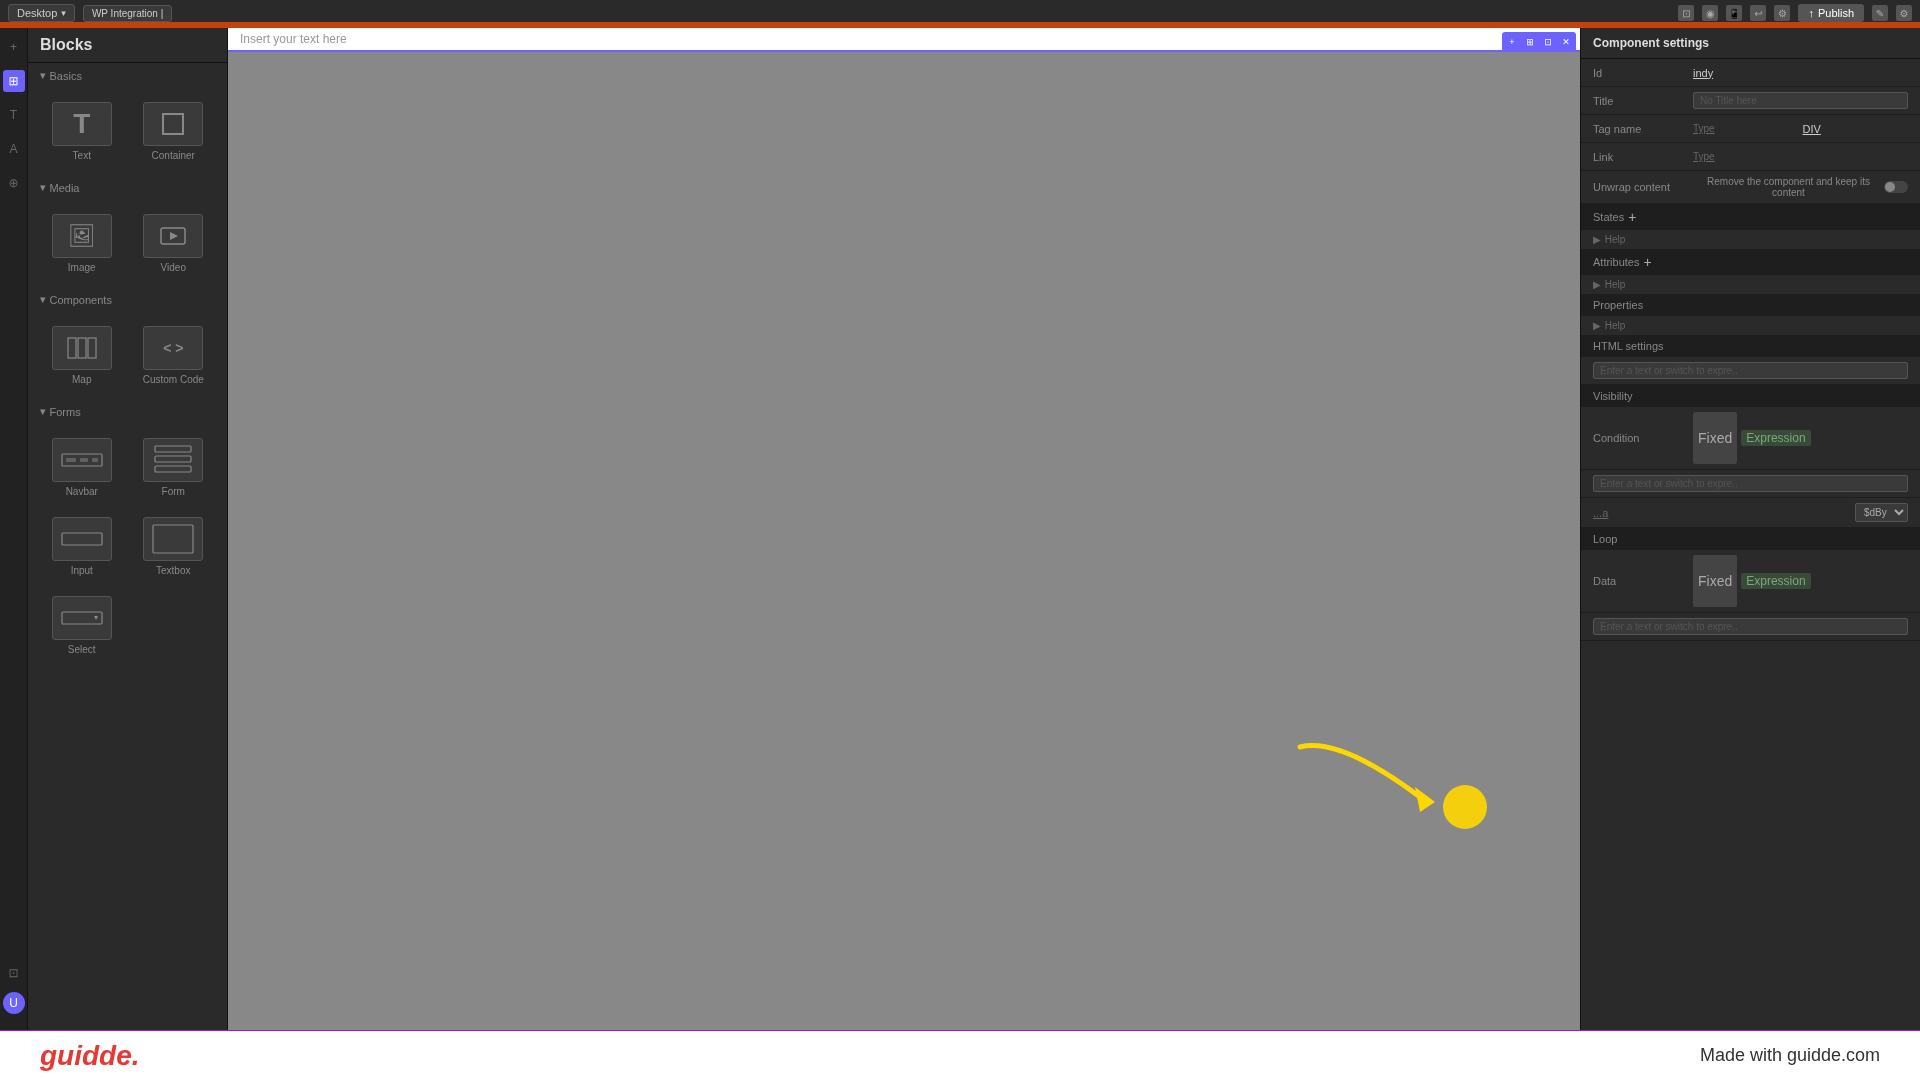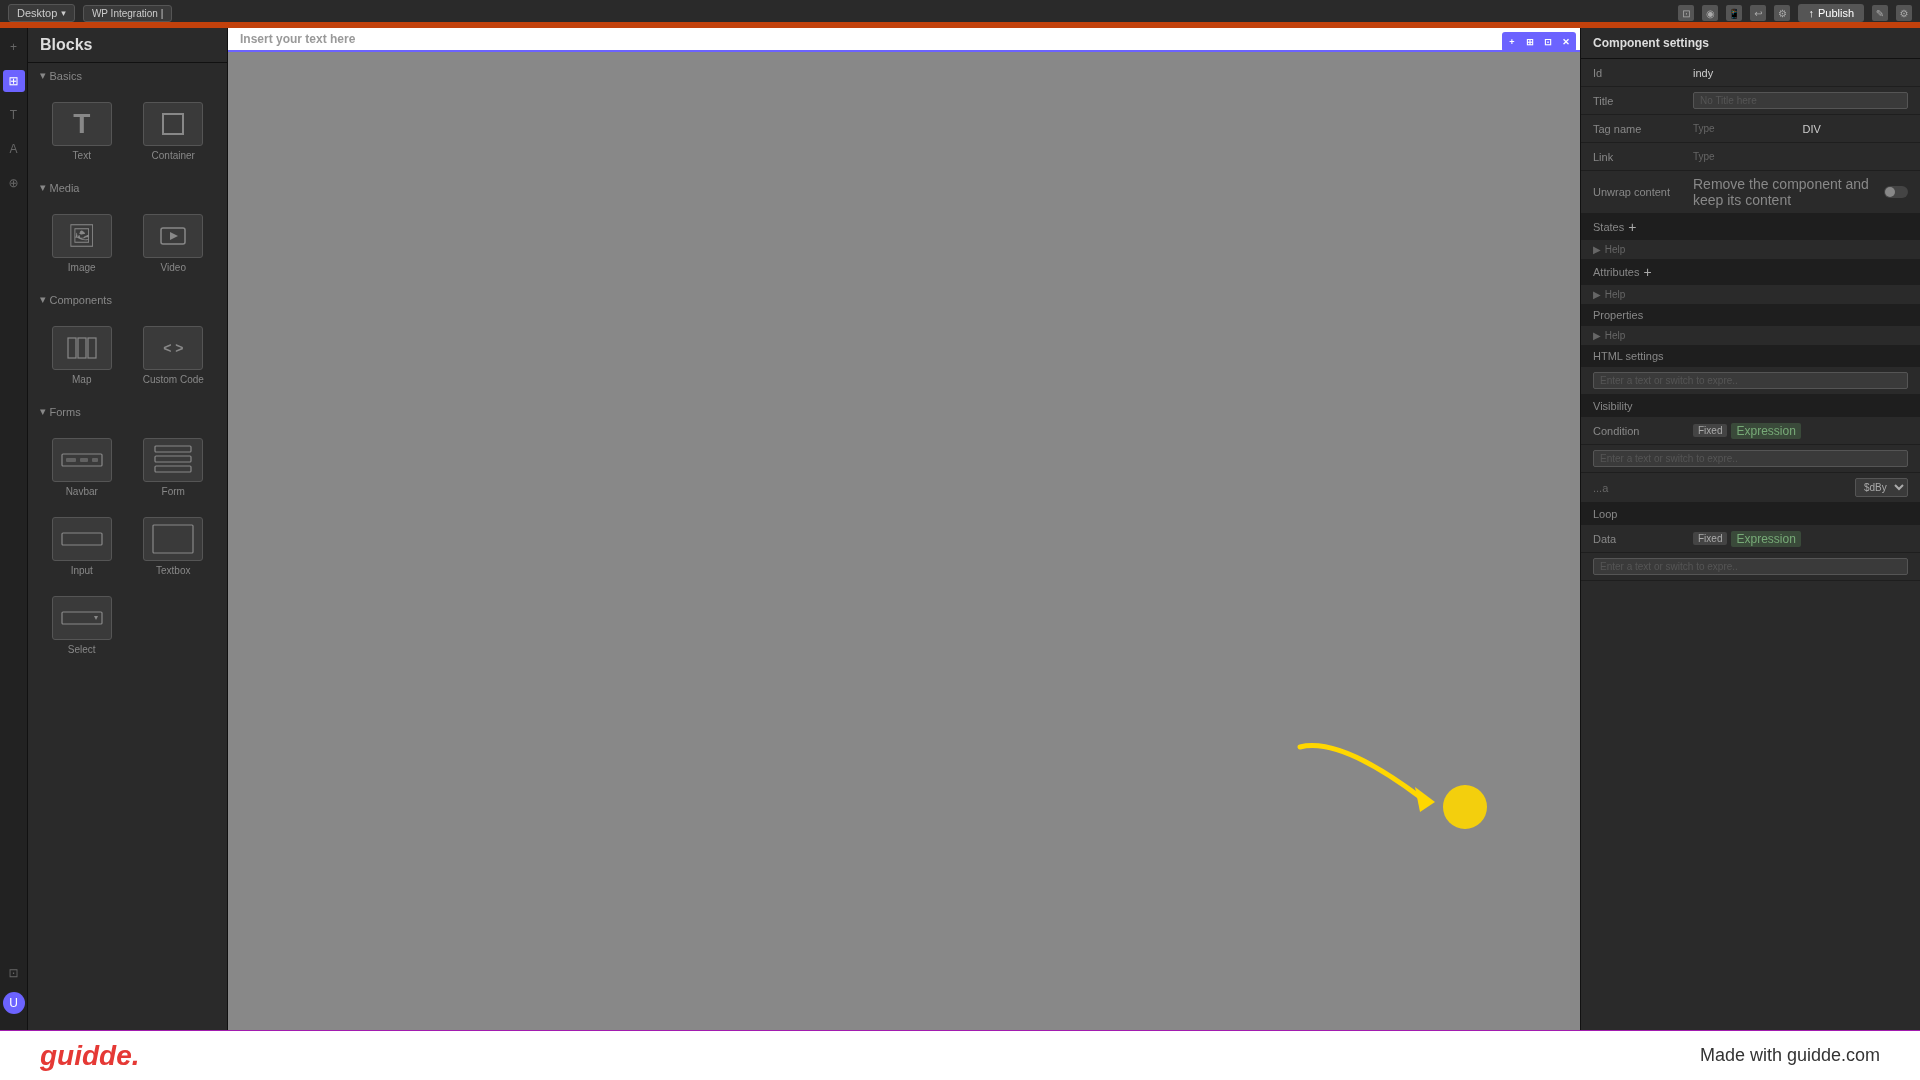--- a/index.html
+++ b/index.html
@@ -138,21 +138,20 @@
       color: #888;
       text-align: center;
     }
 
     
     .canvas-area {
       flex: 1;
       background: #888;
       position: relative;
       overflow: hidden;
-      font-weight: bold;
     }
     .canvas-insert-bar {
       background: #fff;
       border-bottom: 2px solid #6c63ff;
       padding: 4px 12px;
       font-size: 12px;
       color: #999;
       width: 100%;
     }
     .canvas-controls {
@@ -205,20 +204,21 @@
       min-height: 28px;
     }
     .panel-row-label {
       color: #888;
       width: 100px;
       flex-shrink: 0;
     }
     .panel-row-value {
       color: #ccc;
       flex: 1;
+      text-decoration: underline;
     }
     .panel-row-input {
       flex: 1;
       background: #3a3a3a;
       border: 1px solid #555;
       border-radius: 2px;
       color: #aaa;
       font-size: 10px;
       padding: 2px 6px;
       outline: none;
@@ -251,22 +251,22 @@
       border: none;
       color: #aaa;
       font-size: 14px;
       cursor: pointer;
       padding: 0 4px;
     }
 
     .tag-fixed {
       background: #444;
       border-radius: 2px;
-      padding: 1px 5px;
-      font-size: 10px;
+      padding: 18px 5px;
+      font-size: 14px;
       color: #aaa;
       margin-right: 4px;
     }
     .tag-expression {
       background: #3a4a3a;
       border-radius: 2px;
       padding: 1px 5px;
       font-size: 12px;
       color: #7a7;
       cursor: pointer;
@@ -555,21 +555,21 @@
       <span class="panel-row-value">DIV</span>
     </div>
 
     <div class="panel-row">
       <span class="panel-row-label">Link</span>
       <span class="panel-row-value" style="color:#666; font-size:10px;">Type</span>
     </div>
 
     <div class="panel-row">
       <span class="panel-row-label">Unwrap content</span>
-      <span style="color:#888; font-size:14px; flex:1;">Remove the component and keep its content</span>
+      <span style="color:#888; font-size:10px; flex:1;text-align:center;">Remove the component and keep its content</span>
       <div class="toggle-switch"></div>
     </div>
 
     <div class="section-divider">
       <span>States</span>
       <button class="add-btn">+</button>
     </div>
 
     <div class="help-row">
       <span>▶</span>

